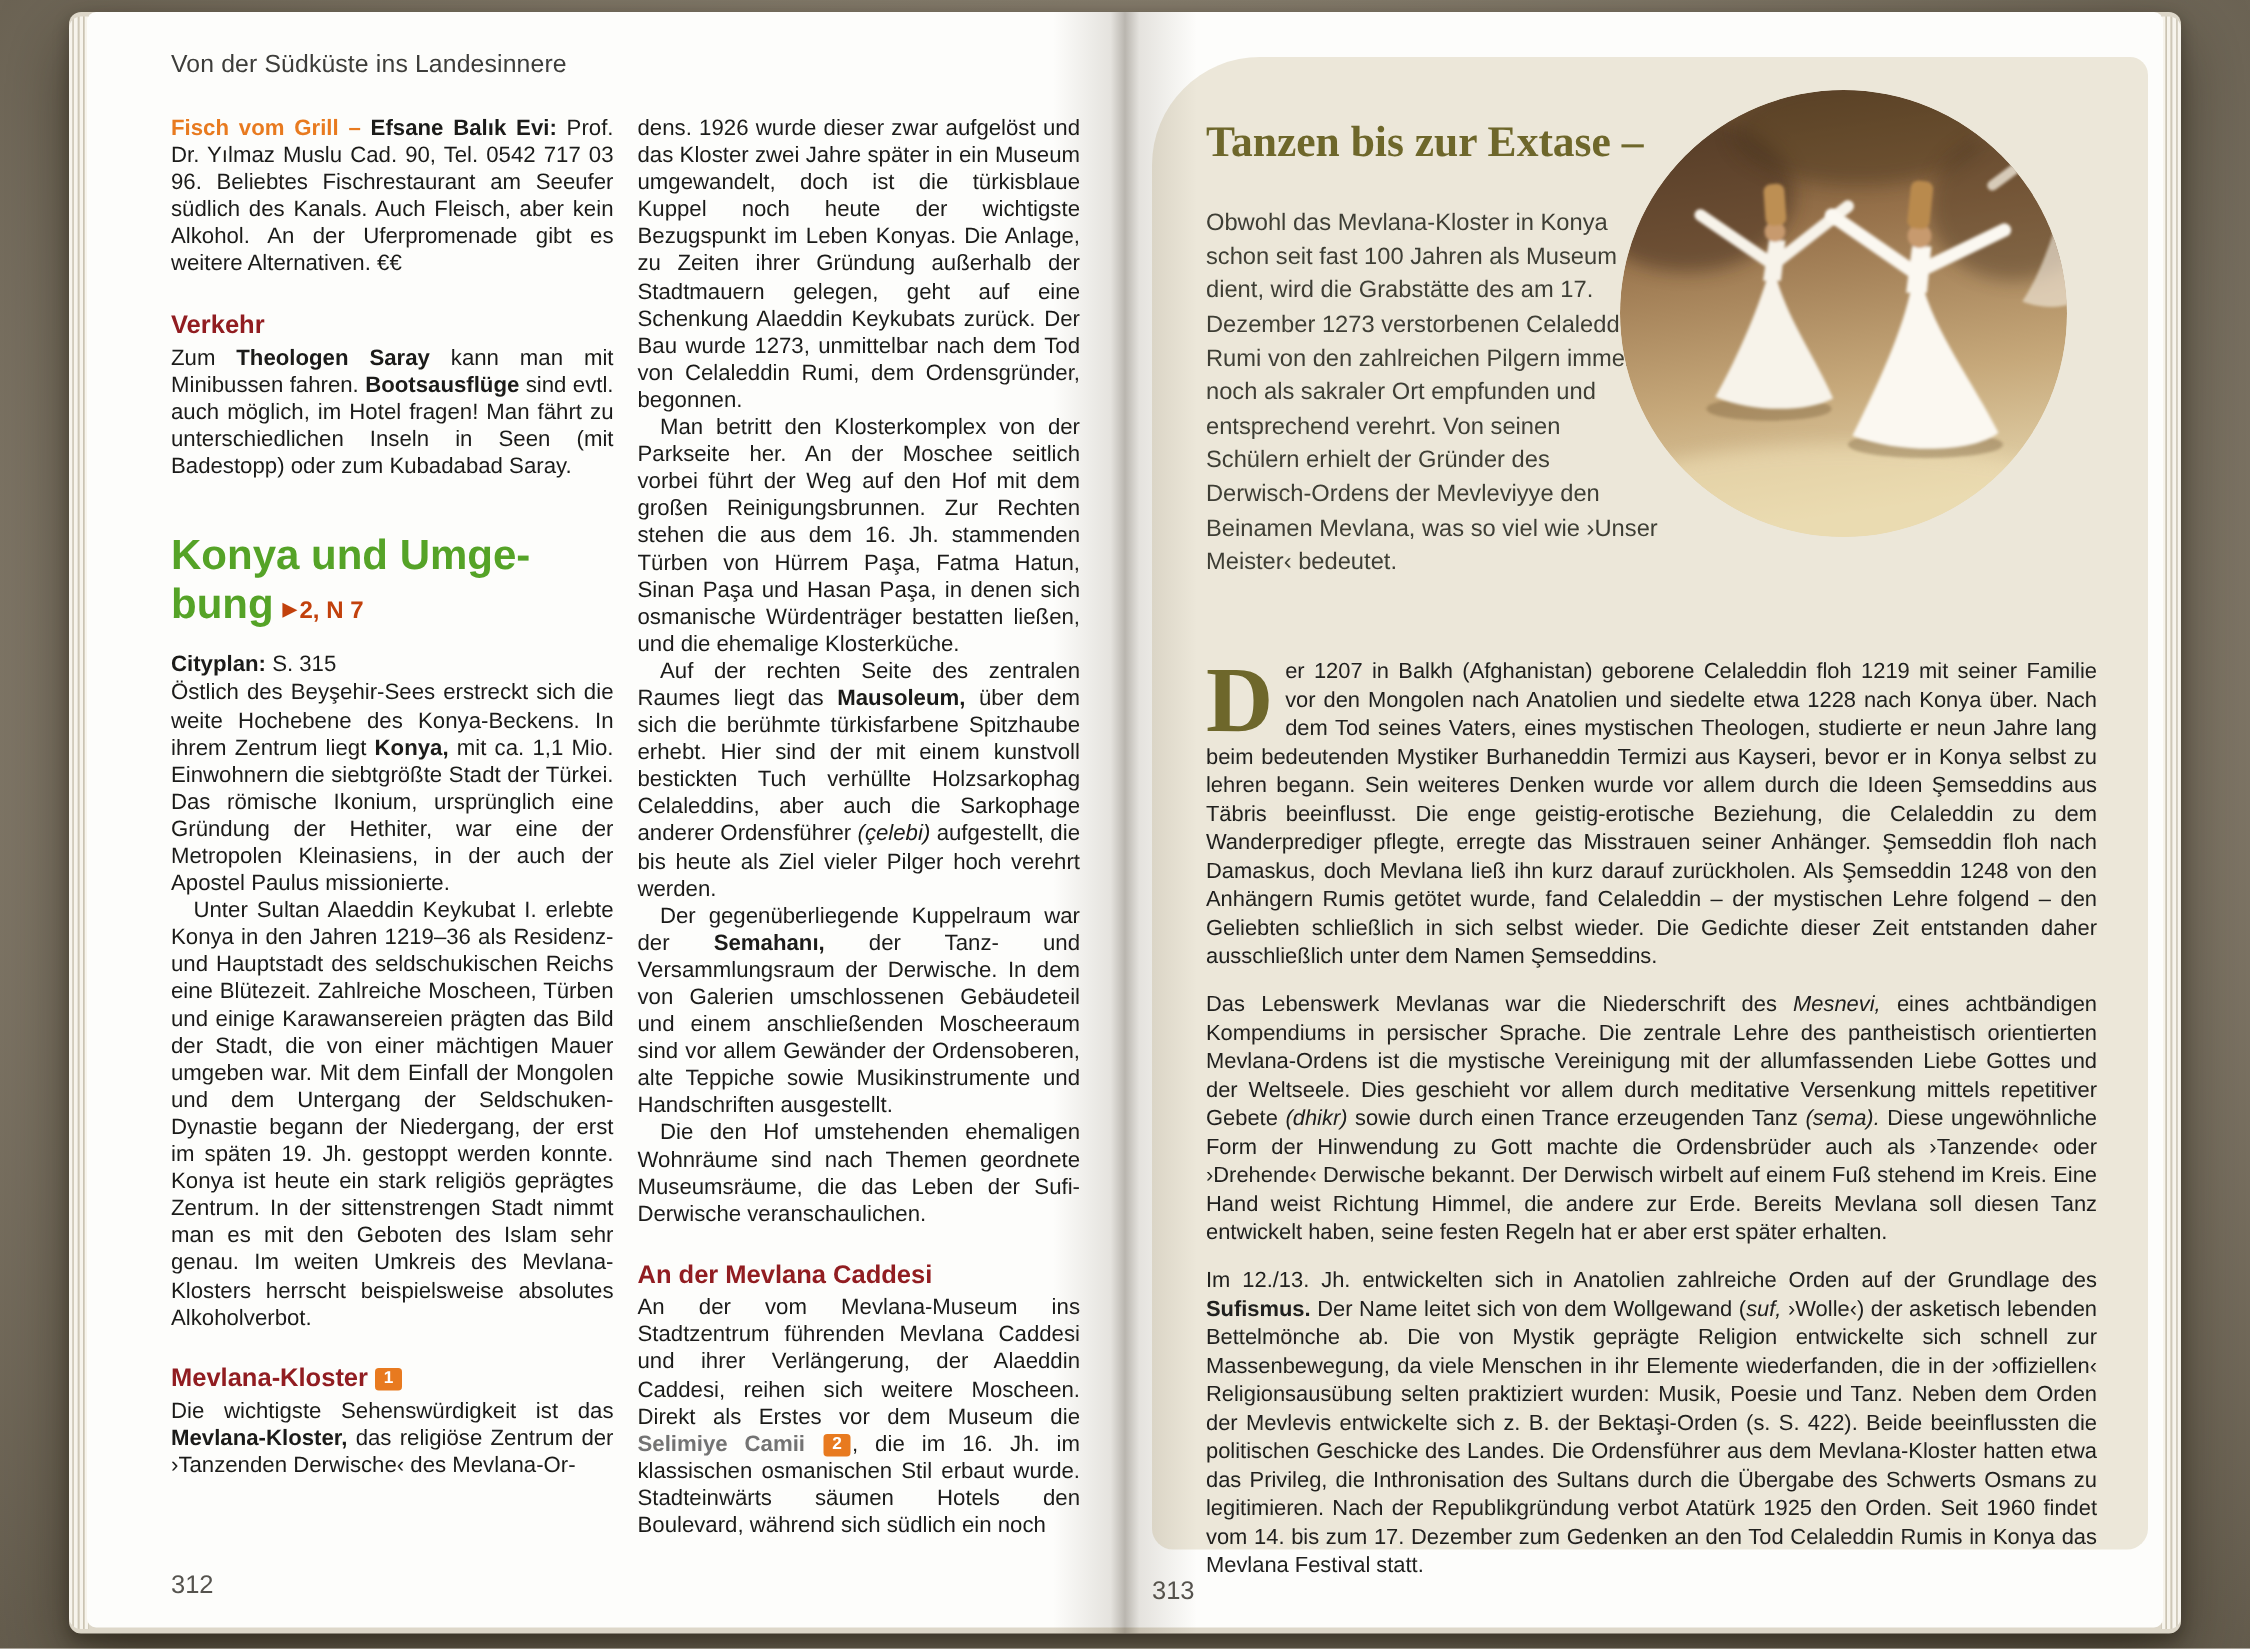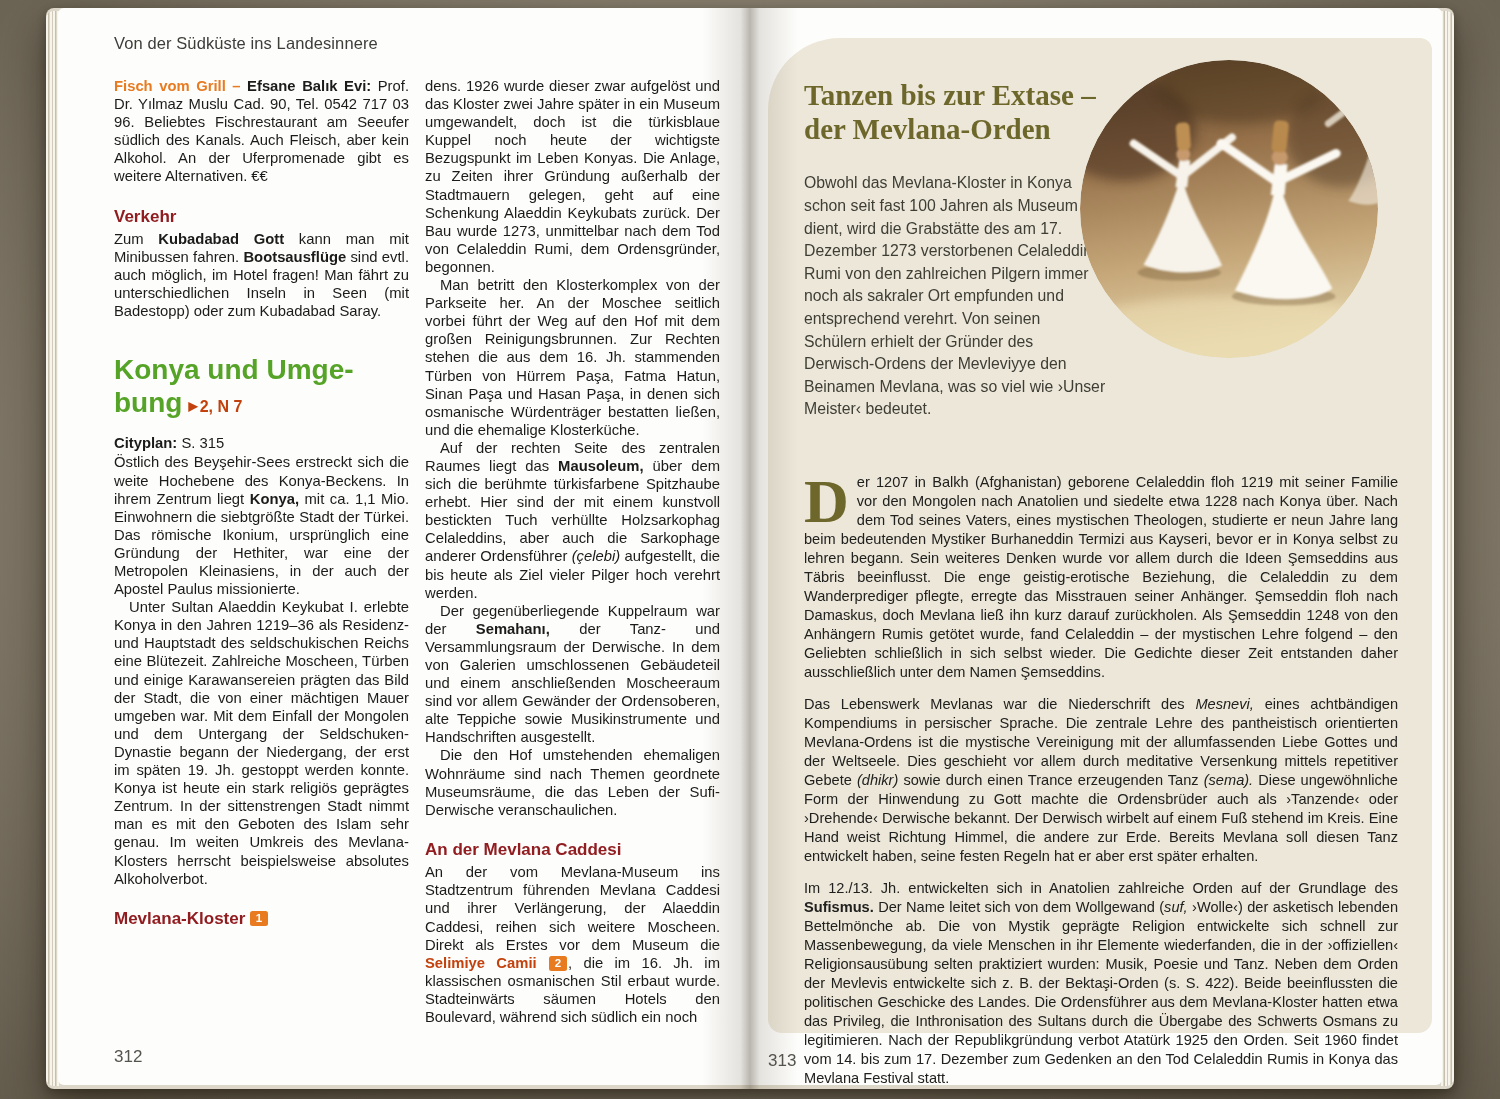--- a/index.html
+++ b/index.html
@@ -59,21 +59,21 @@
   .folio{
     position:absolute;bottom:18px;font-size:17px;color:#55534e;text-align:left;
   }
   .page.left .folio{left:56px;right:30px;}
   .page.right .folio{left:18px;right:10px;bottom:14px;}
 
   
   .b{font-weight:bold;}
   .i{font-style:italic;}
   .orange{color:#e87a1f;}
-  .blue{color:#c2410c;}
+  .blue{color:#737373;}
 
   
   .feature-box{
     position:absolute;top:30px;left:18px;right:10px;bottom:52px;
     background:#ece7d9;border-radius:72px 12px 14px 14px;
     padding:24px 20px 18px 22px;box-sizing:border-box;
   }
   .feature-title{
     margin:16px 0 0 14px;width:480px;
     font-family:"Liberation Serif",serif;font-weight:bold;
@@ -111,29 +111,30 @@
       <section class="page left">
         <div class="lp-inner">
           <header class="running-head">Von der Südküste ins Landesinnere</header>
 
           <div class="cols">
 
             <div class="col">
               <p class="body"><span class="b orange">Fisch vom Grill – </span><span class="b">Efsane Balık Evi:</span><span> Prof. Dr. Yılmaz Muslu Cad. 90, Tel. 0542 717 03 96. Beliebtes Fischrestaurant am Seeufer südlich des Kanals. Auch Fleisch, aber kein Alkohol. An der Uferpromenade gibt es weitere Alternativen. €€</span></p>
 
               <h3 class="sub">Verkehr</h3>
-              <p class="body"><span>Zum </span><span class="b">Kubadabad Gott</span><span> kann man mit Minibussen fahren. </span><span class="b">Bootsausflüge</span><span> sind evtl. auch möglich, im Hotel fragen! Man fährt zu unterschiedlichen Inseln in Seen (mit Badestopp) oder zum Kubadabad Saray.</span></p>
+              <p class="body"><span>Zum </span><span class="b">Theologen Saray</span><span> kann man mit Minibussen fahren. </span><span class="b">Bootsausflüge</span><span> sind evtl. auch möglich, im Hotel fragen! Man fährt zu unterschiedlichen Inseln in Seen (mit Badestopp) oder zum Kubadabad Saray.</span></p>
 
               <h2 class="green"><span>Konya und Umge­bung</span><span class="mapref"><span class="tri">▶</span><span>2, N 7</span></span></h2>
 
               <p class="body cityplan"><span class="b">Cityplan:</span><span> S. 315</span></p>
               <p class="body"><span>Östlich des Beyşehir-Sees erstreckt sich die weite Hochebene des Konya-Beckens. In ihrem Zentrum liegt </span><span class="b">Konya,</span><span> mit ca. 1,1 Mio. Einwohnern die siebtgrößte Stadt der Türkei. Das römische Ikonium, ursprünglich eine Gründung der Hethiter, war eine der Metropolen Kleinasiens, in der auch der Apostel Paulus missionierte.</span></p>
               <p class="body indent">Unter Sultan Alaeddin Keykubat I. erlebte Konya in den Jahren 1219–36 als Residenz- und Hauptstadt des seldschukischen Reichs eine Blütezeit. Zahlreiche Moscheen, Türben und einige Karawansereien prägten das Bild der Stadt, die von einer mächtigen Mauer umgeben war. Mit dem Einfall der Mongolen und dem Untergang der Seldschuken-Dynastie begann der Niedergang, der erst im späten 19. Jh. gestoppt werden konnte. Konya ist heute ein stark religiös geprägtes Zentrum. In der sittenstrengen Stadt nimmt man es mit den Geboten des Islam sehr genau. Im weiten Umkreis des Mevlana-Klosters herrscht beispielsweise absolutes Alkoholverbot.</p>
 
               <h3 class="sub"><span>Mevlana-Kloster</span> <span class="badge">1</span></h3>
+              <p class="body"><span>Die wichtigste Sehenswürdigkeit ist das </span><span class="b">Mevlana-Kloster,</span><span> das religiöse Zentrum der ›Tanzenden Derwische‹ des Mevlana-Or-</span></p>
             </div>
 
             <div class="col">
               <p class="body">dens. 1926 wurde dieser zwar aufgelöst und das Kloster zwei Jahre später in ein Museum umgewandelt, doch ist die türkisblaue Kuppel noch heute der wichtigste Bezugspunkt im Leben Konyas. Die Anlage, zu Zeiten ihrer Gründung außerhalb der Stadtmauern gelegen, geht auf eine Schenkung Alaeddin Keykubats zurück. Der Bau wurde 1273, unmittelbar nach dem Tod von Celaleddin Rumi, dem Ordensgründer, begonnen.</p>
               <p class="body indent">Man betritt den Klosterkomplex von der Parkseite her. An der Moschee seitlich vorbei führt der Weg auf den Hof mit dem großen Reinigungsbrunnen. Zur Rechten stehen die aus dem 16. Jh. stammenden Türben von Hürrem Paşa, Fatma Hatun, Sinan Paşa und Hasan Paşa, in denen sich osmanische Würdenträger bestatten ließen, und die ehemalige Klosterküche.</p>
               <p class="body indent"><span>Auf der rechten Seite des zentralen Raumes liegt das </span><span class="b">Mausoleum,</span><span> über dem sich die berühmte türkisfarbene Spitzhaube erhebt. Hier sind der mit einem kunstvoll bestickten Tuch verhüllte Holzsarkophag Celaleddins, aber auch die Sarkophage anderer Ordensführer </span><span class="i">(çelebi)</span><span> aufgestellt, die bis heute als Ziel vieler Pilger hoch verehrt werden.</span></p>
               <p class="body indent"><span>Der gegenüberliegende Kuppelraum war der </span><span class="b">Semahanı,</span><span> der Tanz- und Versammlungsraum der Derwische. In dem von Galerien umschlossenen Gebäudeteil und einem anschließenden Moscheeraum sind vor allem Gewänder der Ordensoberen, alte Teppiche sowie Musikinstrumente und Handschriften ausgestellt.</span></p>
               <p class="body indent">Die den Hof umstehenden ehemaligen Wohnräume sind nach Themen geordnete Museumsräume, die das Leben der Sufi-Derwische veranschaulichen.</p>
 
               <h3 class="sub">An der Mevlana Caddesi</h3>
@@ -141,21 +142,21 @@
             </div>
 
           </div>
           <div class="folio">312</div>
         </div>
       </section>
 
       <section class="page right">
         <div class="feature-box">
 
-          <h1 class="feature-title"><span>Tanzen bis zur Extase –</span><br><span>der Mevlana-Orden</span></h1>
+          <h1 class="feature-title"><span>Tanzen bis zur Extase –</span><br></h1>
 
           <div class="photo">
             <svg viewBox="0 0 300 300" xmlns="http://www.w3.org/2000/svg">
               <defs>
                 <clipPath id="photoClip">
                     <circle cx="150" cy="150" r="150"></circle>
                   </clipPath>
                 <linearGradient id="photoBg" x1="0" y1="0" x2="0.15" y2="1">
                   <stop offset="0" stop-color="#5f452b"></stop>
                   <stop offset="0.35" stop-color="#96714a"></stop>

